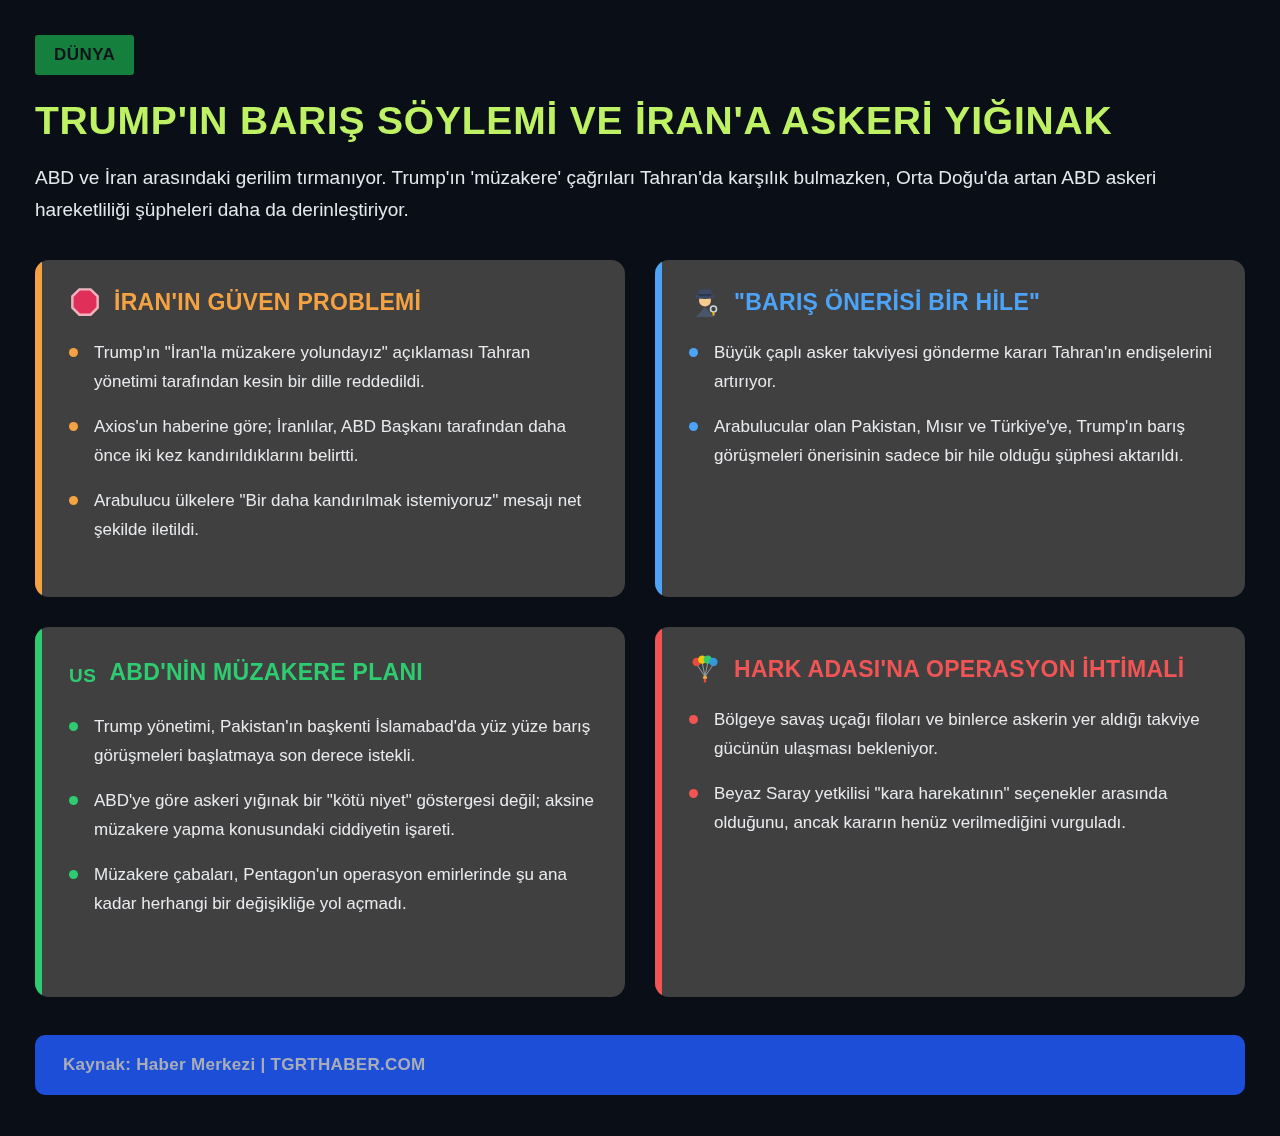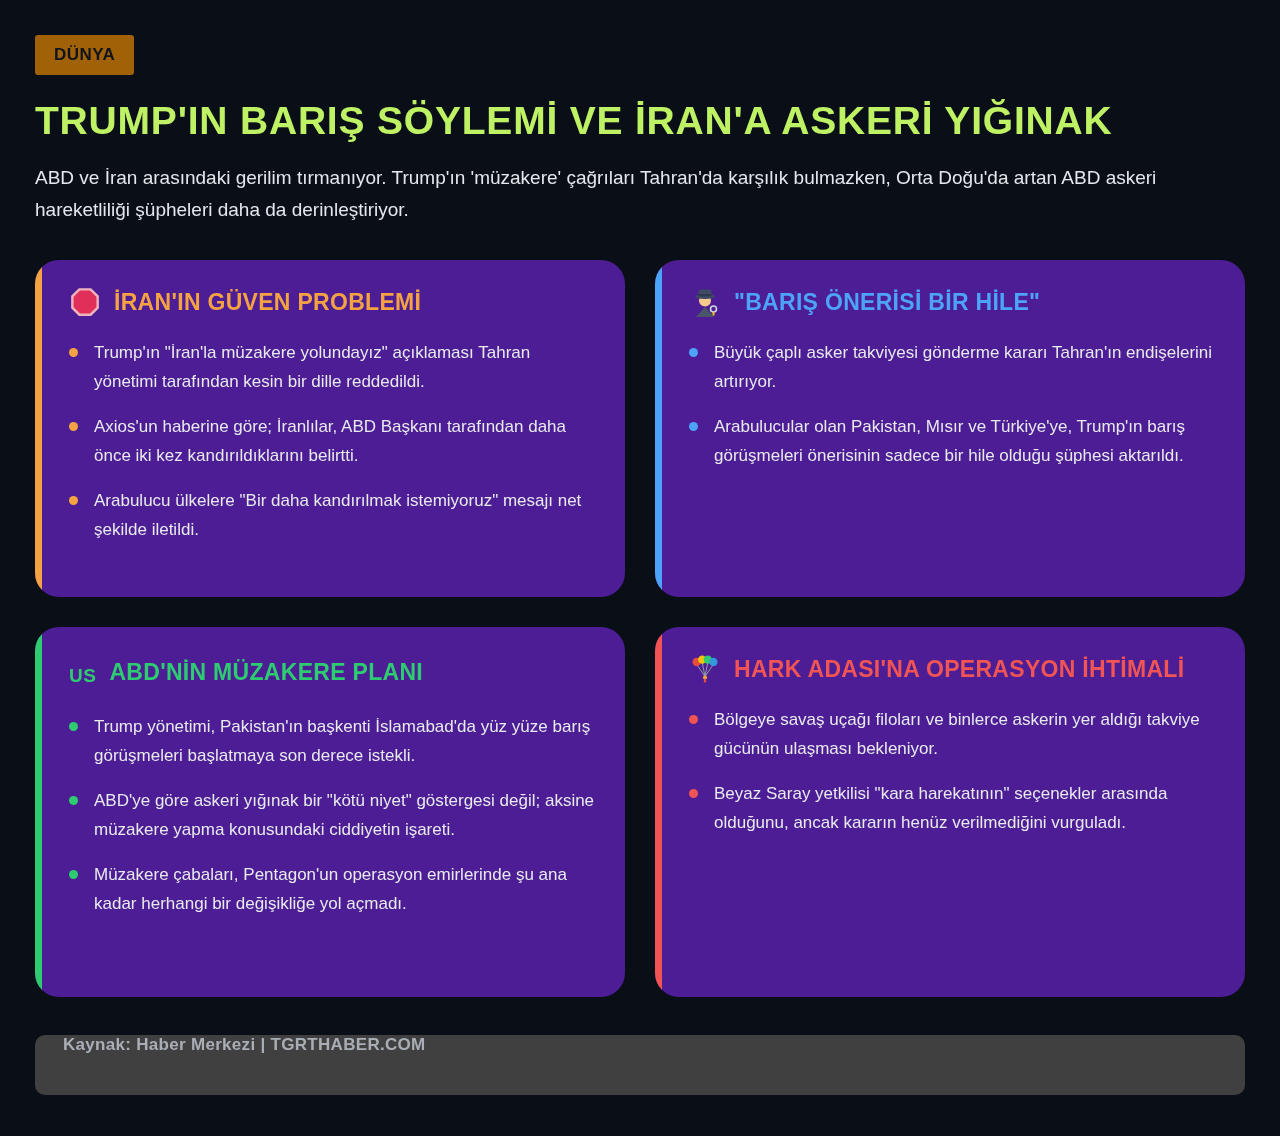--- a/index.html
+++ b/index.html
@@ -12,21 +12,21 @@
     overflow: hidden;
   }
   .page {
     box-sizing: border-box;
     width: 1280px;
     height: 1136px;
     padding: 35px;
   }
   .badge {
     display: inline-block;
-    background: #a16207;
+    background: #15803d;
     color: #10131b;
     font-size: 17px;
     font-weight: 700;
     letter-spacing: 0.5px;
     padding: 10px 19px;
     border-radius: 3px;
   }
   .page-title {
     margin: 24px 0 0 0;
     color: #bef264;
@@ -47,22 +47,22 @@
   .cards-grid {
     margin-top: 34px;
     display: grid;
     grid-template-columns: 590px 590px;
     grid-template-rows: 337px 370px;
     gap: 30px;
   }
   .card {
     position: relative;
     box-sizing: border-box;
-    background: #4c1d95;
-    border-radius: 24px;
+    background: #404040;
+    border-radius: 14px;
     padding: 26px 28px 14px 34px;
     overflow: hidden;
   }
   .accent-bar {
     position: absolute;
     left: 0;
     top: 0;
     bottom: 0;
     width: 7px;
     border-radius: 8px;
@@ -117,23 +117,24 @@
     height: 9px;
     border-radius: 50%;
     margin-top: 10px;
     background: var(--accent, #fff);
   }
   .source-bar {
     margin-top: 38px;
     box-sizing: border-box;
     width: 1210px;
     height: 60px;
-    background: #404040;
+    background: #1d4ed8;
     border-radius: 10px;
     display: flex;
+    align-items: center;
     padding: 0 28px;
   }
   .source-text {
     color: #a9aeb6;
     font-size: 17px;
     font-weight: 700;
     letter-spacing: 0.3px;
   }
 </style>
 </head>

